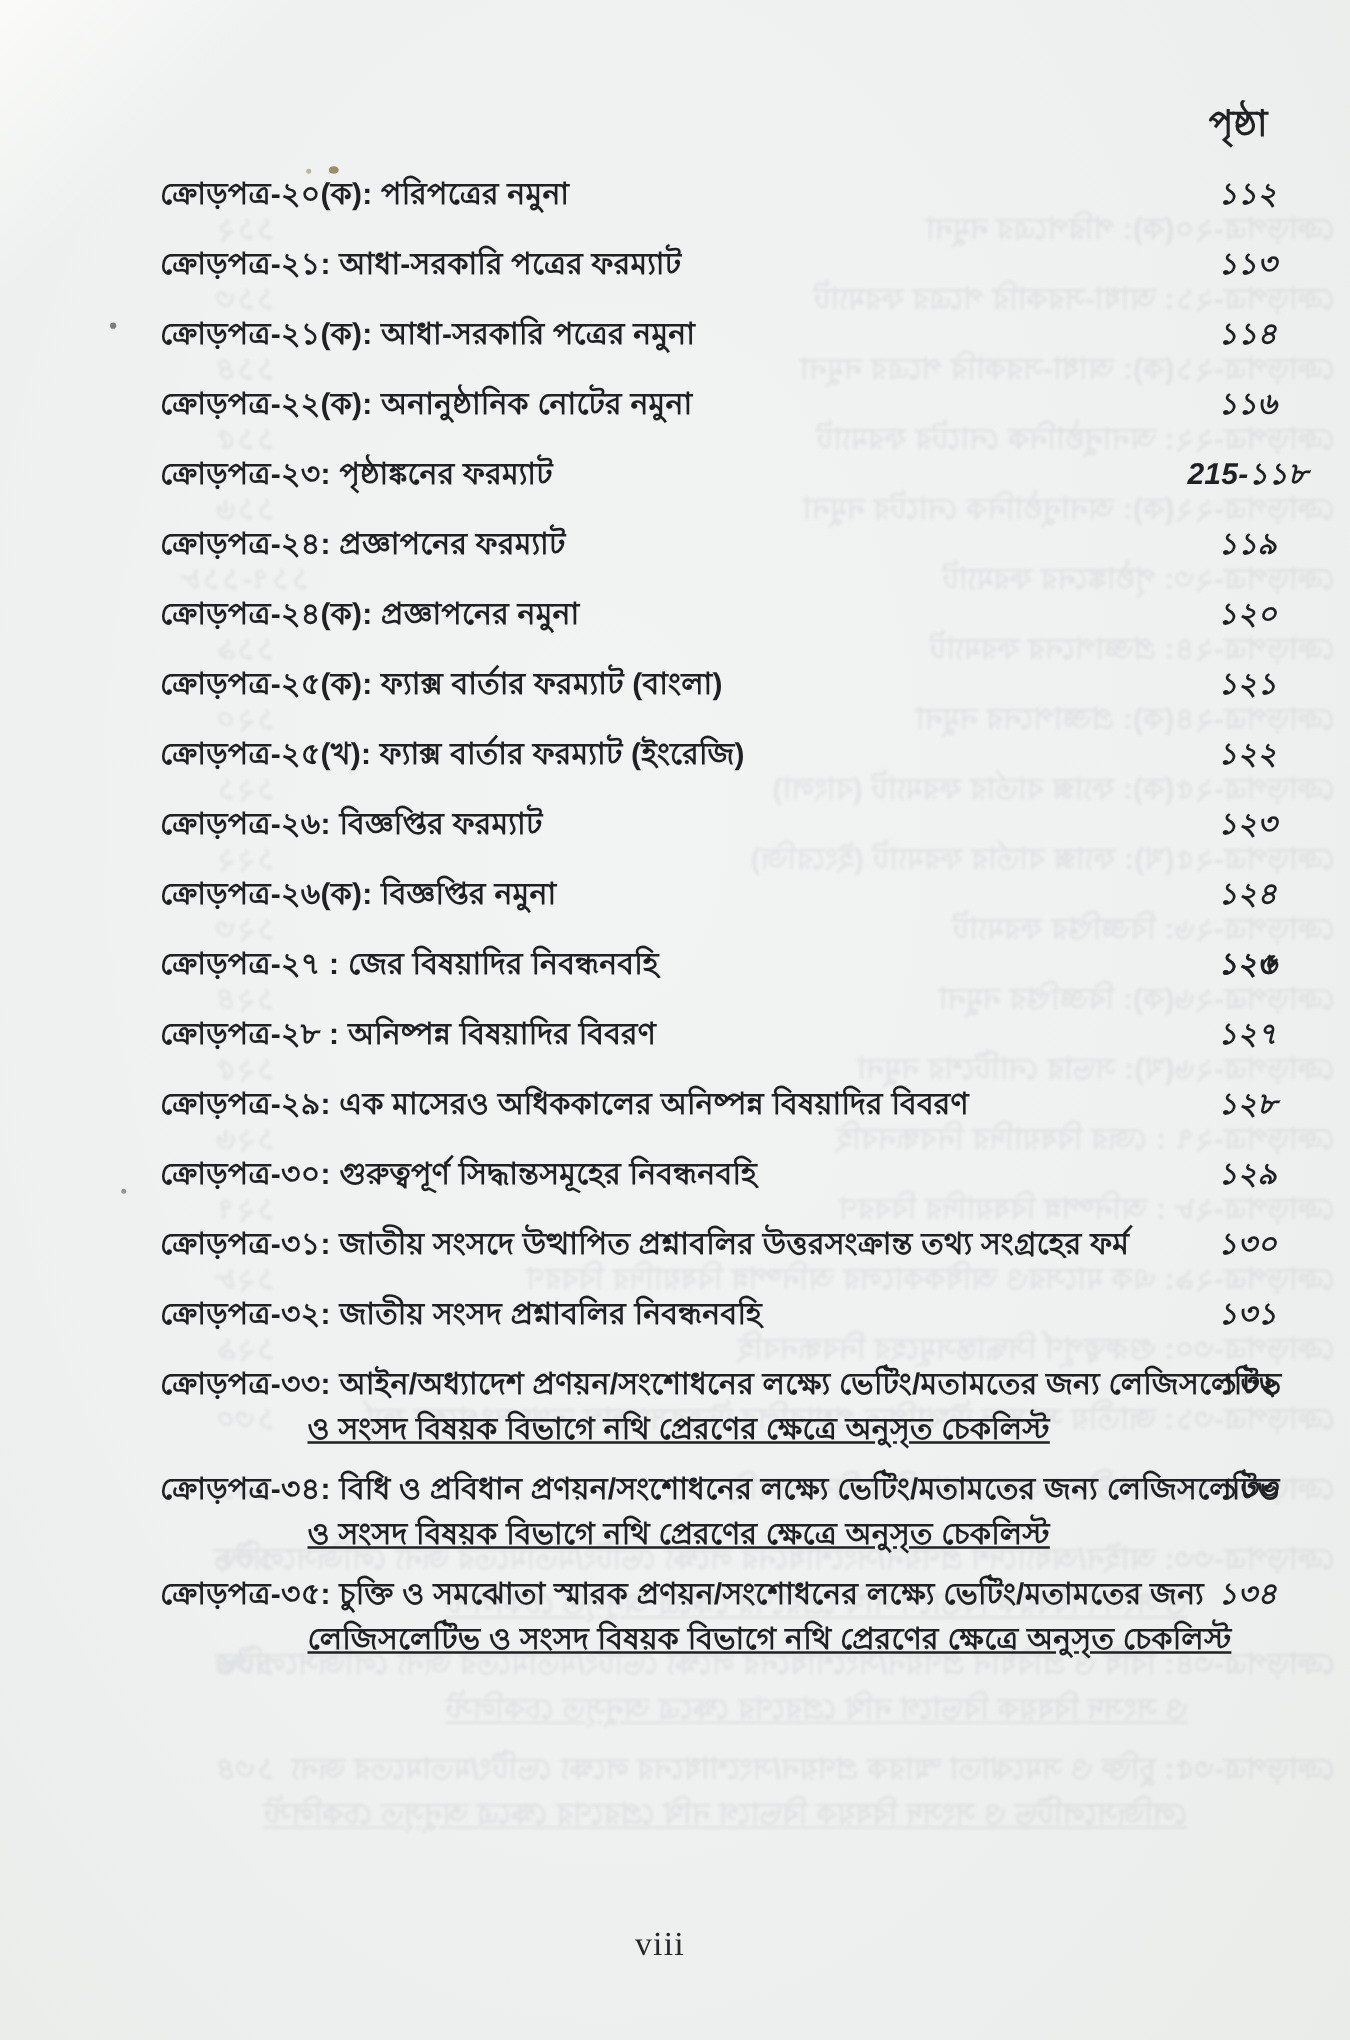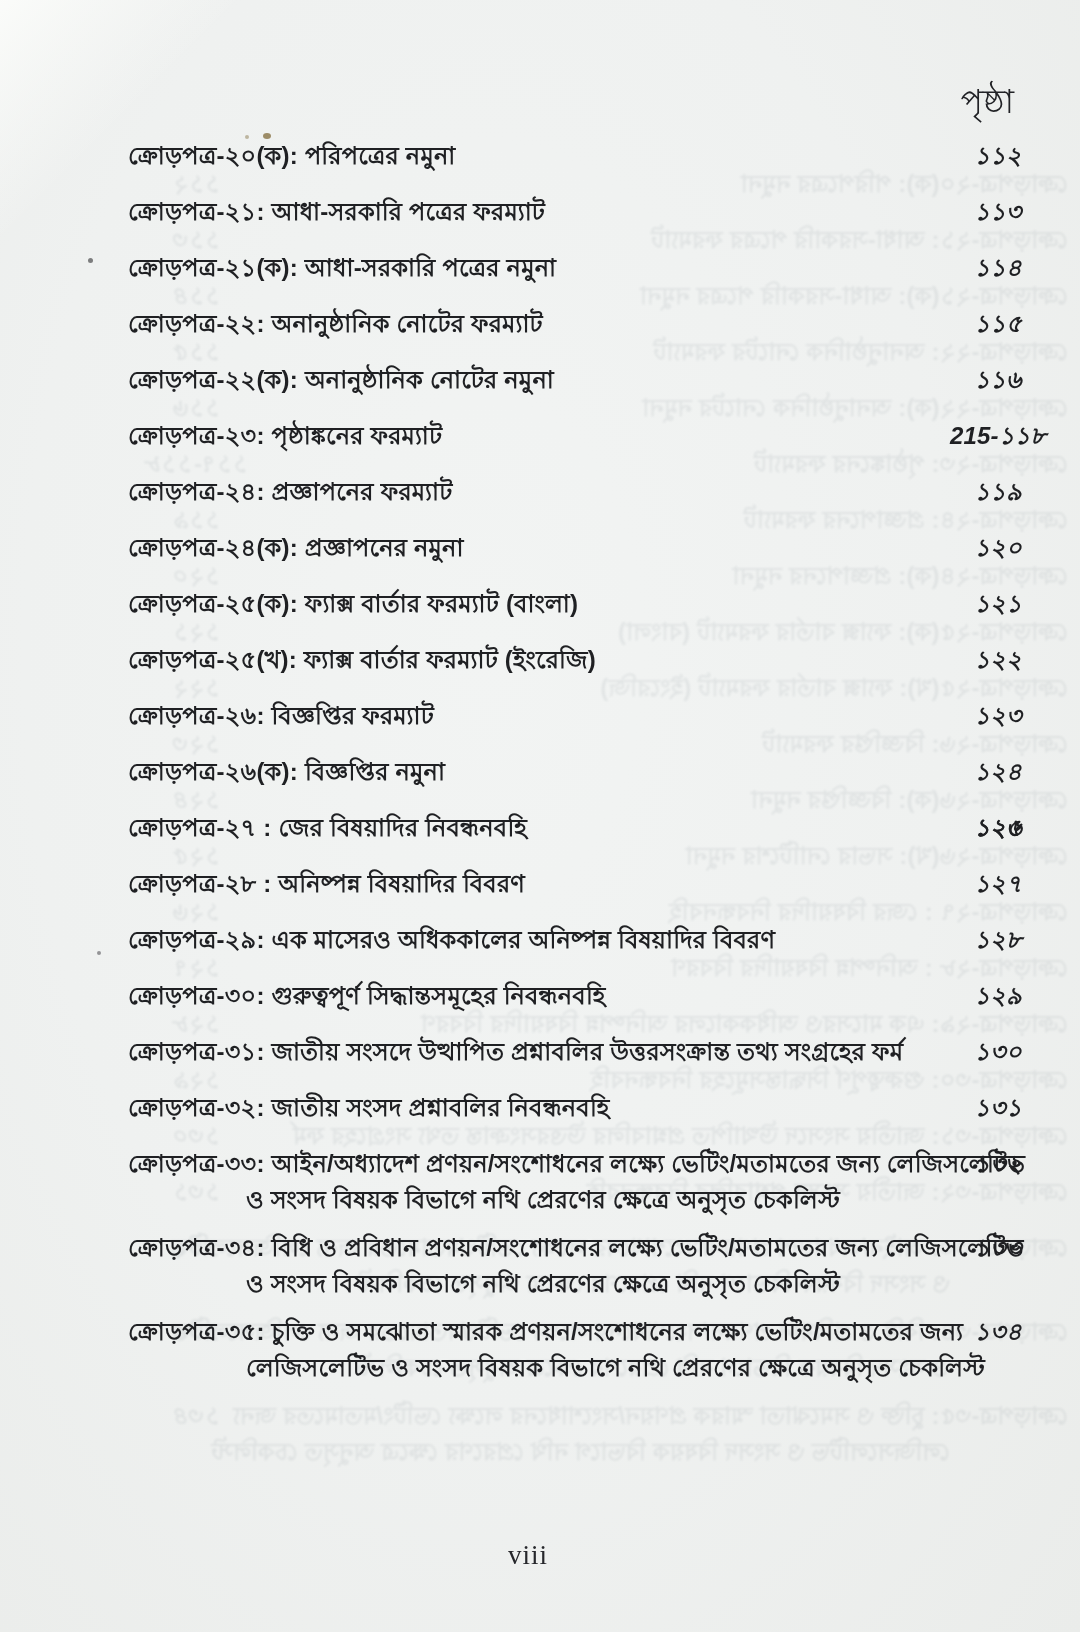--- a/index.html
+++ b/index.html
@@ -14,22 +14,22 @@
       linear-gradient(135deg, rgba(252,253,251,0.9) 0%, rgba(252,253,251,0) 9%),
       radial-gradient(ellipse at 45% 40%, #f2f4f3 0%, #eff1f0 55%, #eaecea 100%);
     font-family: "Liberation Sans", "DejaVu Sans", sans-serif;
     color: #1f2023;
   }
 
   .page-header-label {
     position: absolute;
     top: 76px;
     right: 66px;
-    font-size: 33px;
-    font-weight: 400;
+    font-size: 29px;
+    font-weight: 700;
     color: #212226;
   }
 
   .toc {
     position: absolute;
     left: 100px;
     top: 140px;
     width: 940px;
     margin-left: 28px;
   }
@@ -43,21 +43,21 @@
     padding-right: 150px;
     letter-spacing: 0.2px;
   }
   .toc-row.multi { margin-bottom: 12px; }
 
   .entry-text {
     padding-left: 118px;
     text-indent: -118px;
     white-space: nowrap;
   }
-  .entry-title2 { line-height: 40px; white-space: nowrap; }
+  .entry-title2 { line-height: 40px; white-space: nowrap; text-decoration: underline; }
 
   .entry-page {
     position: absolute;
     right: 0;
     top: 0;
     width: 140px;
     text-align: center;
     font-size: 24px;
     font-weight: 700;
     white-space: nowrap;
@@ -196,24 +196,20 @@
   </div>
       <div class="toc-row">
     <div class="entry-text"><span class="entry-label">ক্রোড়পত্র-২১:</span> <span class="entry-title">আধা-সরকারি পত্রের ফরম্যাট</span></div>
     <div class="entry-page">১১৩</div>
   </div>
       <div class="toc-row">
     <div class="entry-text"><span class="entry-label">ক্রোড়পত্র-২১(ক):</span> <span class="entry-title">আধা-সরকারি পত্রের নমুনা</span></div>
     <div class="entry-page">১১৪</div>
   </div>
       <div class="toc-row">
-    <div class="entry-text"><span class="entry-label">ক্রোড়পত্র-২২:</span> <span class="entry-title">অনানুষ্ঠানিক নোটের ফরম্যাট</span></div>
-    <div class="entry-page">১১৫</div>
-  </div>
-      <div class="toc-row">
     <div class="entry-text"><span class="entry-label">ক্রোড়পত্র-২২(ক):</span> <span class="entry-title">অনানুষ্ঠানিক নোটের নমুনা</span></div>
     <div class="entry-page">১১৬</div>
   </div>
       <div class="toc-row">
     <div class="entry-text"><span class="entry-label">ক্রোড়পত্র-২৩:</span> <span class="entry-title">পৃষ্ঠাঙ্কনের ফরম্যাট</span></div>
     <div class="entry-page">215-১১৮</div>
   </div>
       <div class="toc-row">
     <div class="entry-text"><span class="entry-label">ক্রোড়পত্র-২৪:</span> <span class="entry-title">প্রজ্ঞাপনের ফরম্যাট</span></div>
     <div class="entry-page">১১৯</div>

